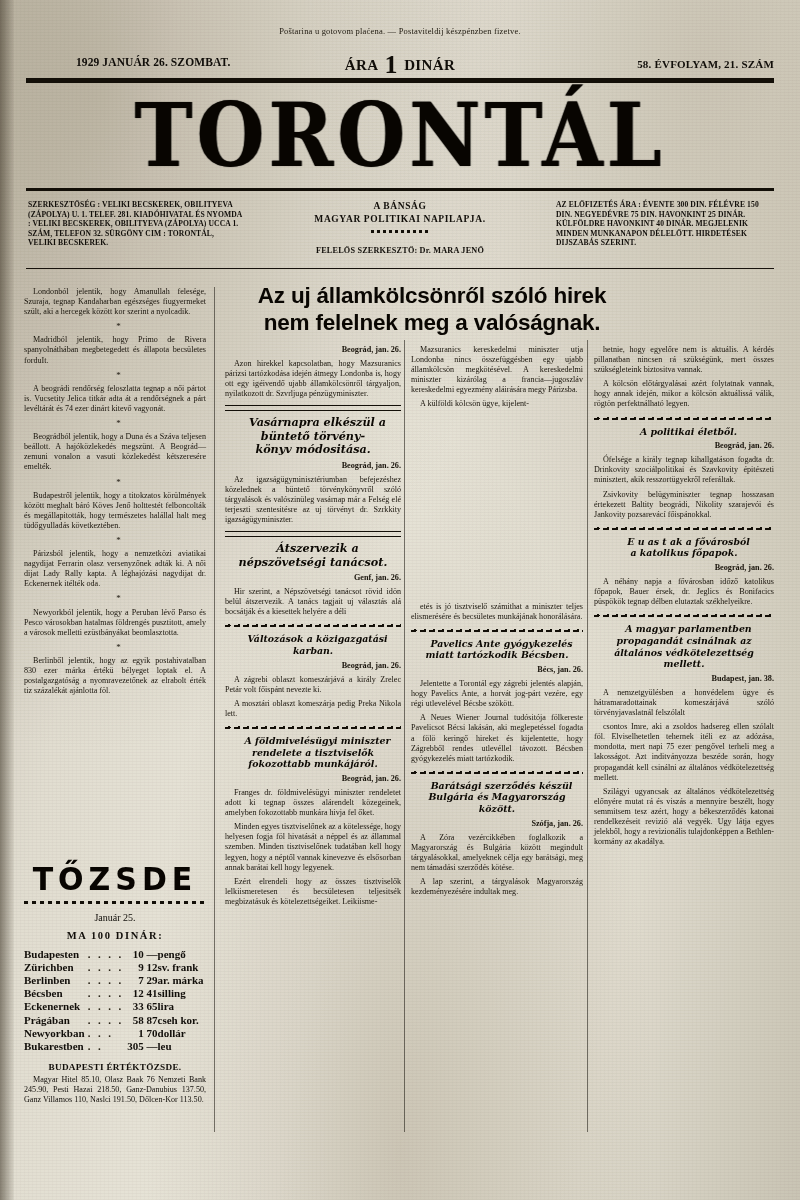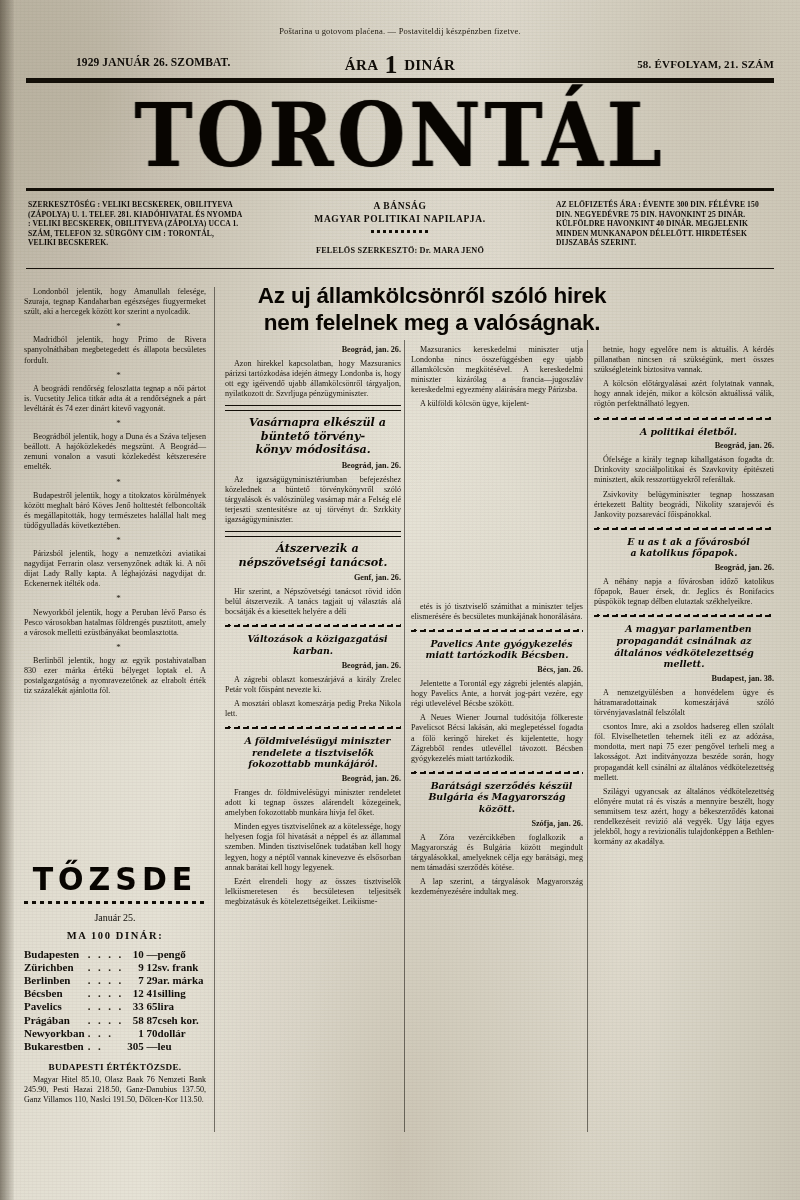--- a/index.html
+++ b/index.html
@@ -219,21 +219,21 @@
           <td class="val">7 29</td>
           <td class="cur">ar. márka</td>
         </tr>
         <tr>
           <td class="city">Bécsben</td>
           <td class="dots">. . . .</td>
           <td class="val">12 41</td>
           <td class="cur">silling</td>
         </tr>
         <tr>
-          <td class="city">Pavelics</td>
+          <td class="city">Eckenernek</td>
           <td class="dots">. . . .</td>
           <td class="val">33 65</td>
           <td class="cur">lira</td>
         </tr>
         <tr>
           <td class="city">Prágában</td>
           <td class="dots">. . . .</td>
           <td class="val">58 87</td>
           <td class="cur">cseh kor.</td>
         </tr>

